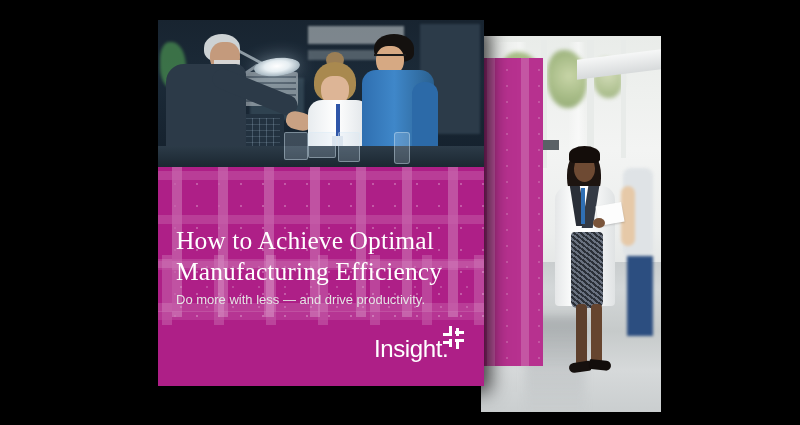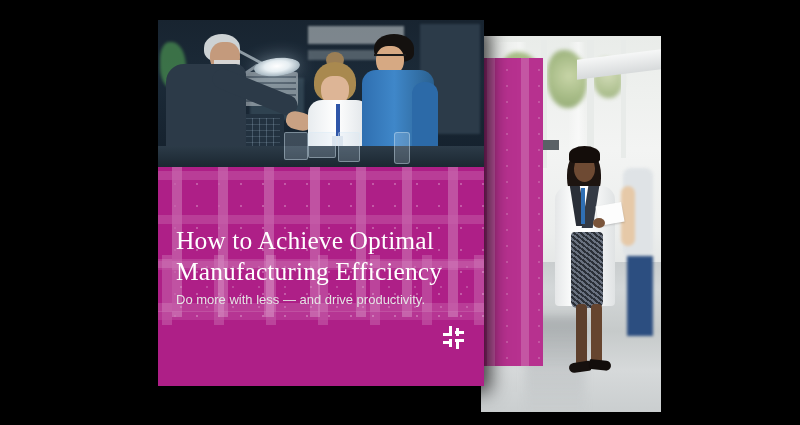--- a/index.html
+++ b/index.html
@@ -601,20 +601,21 @@
 
     <div class="front-body">
       <div class="circuit-pattern"></div>
       <div class="circuit-pattern two"></div>
 
       <div class="card-title">How to Achieve Optimal Manufacturing Efficiency</div>
 
       <div class="card-subtitle">Do more with less — and drive productivity.</div>
 
       <div class="logo">
+        <span class="logo-word"><span>Insight</span><span>.</span></span>
         <span class="logo-mark">
           <i class="lm-h1"></i>
             <i class="lm-h2"></i>
             <i class="lm-h3"></i>
             <i class="lm-h4"></i>
           <i class="lm-v1"></i>
             <i class="lm-v2"></i>
             <i class="lm-v3"></i>
             <i class="lm-v4"></i>
         </span>

